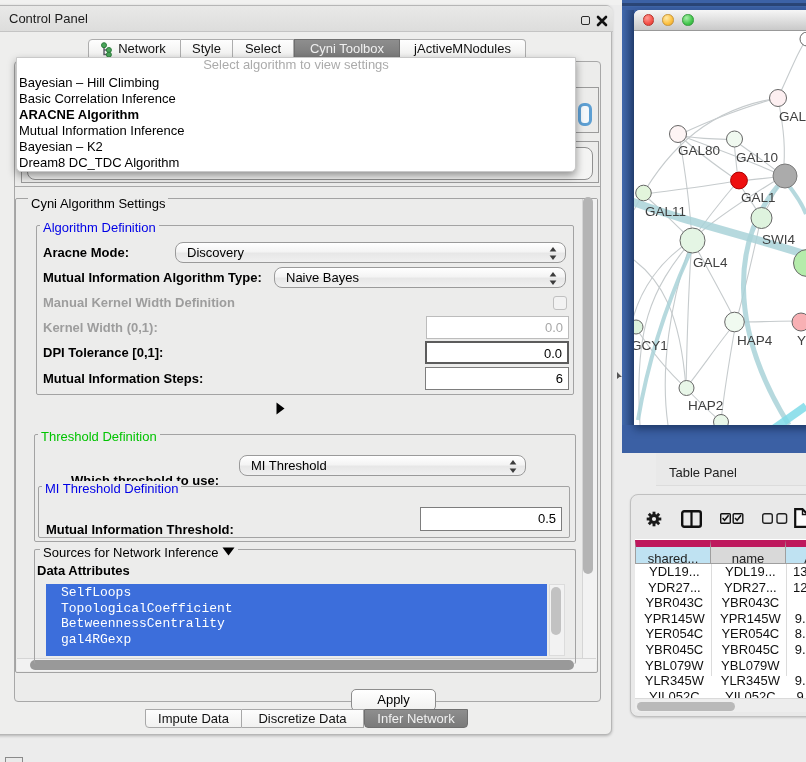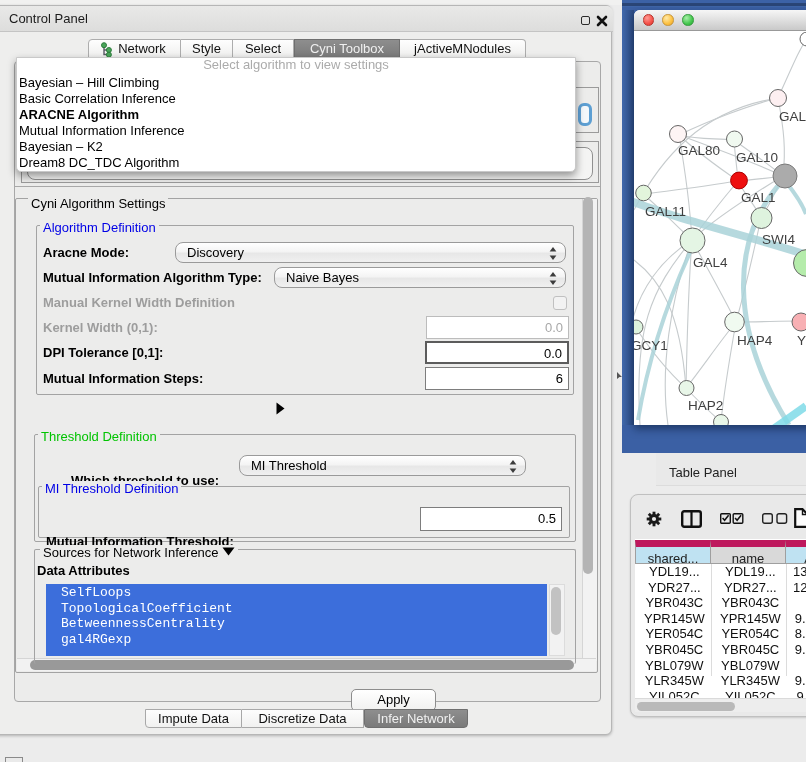--- a/index.html
+++ b/index.html
@@ -138,21 +138,21 @@
   <div class="lbl b" style="left:80px;top:452px;margin-top:15px;">Which threshold to use:</div>
   <div class="combo" style="left:248px;top:449px;width:287px;">MI Threshold
     <svg class="carr" viewBox="0 0 8 13">
           <path d="M4 0 L7.4 4.6 H0.6 Z" fill="#3c3c3c"></path>
           <path d="M4 13 L7.4 8.4 H0.6 Z" fill="#3c3c3c"></path>
         </svg></div>
 
   <div class="grp" style="left:47px;top:480px;width:532px;height:52px;"></div>
   <div class="gt" style="left:51px;top:475px;color:#0000e6;">MI Threshold Definition</div>
 
-  <div class="lbl b" style="left:55px;top:528px;">Mutual Information Threshold:</div>
+  <div class="lbl b" style="left:55px;top:516px;">Mutual Information Threshold:</div>
   <div class="fld" style="left:429px;top:501px;width:142px;height:24px;line-height:22px;">0.5</div>
 
   <div class="grp" style="left:43px;top:543px;width:542px;height:115px;border-bottom:none;"></div>
   <div class="gt" style="left:49px;top:539px;color:#000;">Sources for Network Inference <svg width="13" height="9" viewBox="0 0 13 9" style="vertical-align:1px">
           <path d="M0.5 0.5 L12.5 0.5 L6.5 8.5 Z" fill="#000"></path>
         </svg></div>
 
   <div class="lbl b" style="left:46px;top:557px;">Data Attributes</div>
   <div class="abs" style="left:55px;top:578px;width:501px;height:72px;background:#3c6edb;overflow:hidden;">
     <div style="font-size:13px;color:#fff;line-height:15.7px;padding:1px 0 0 15px;font-family:Liberation Mono, monospace;">SelfLoops<br>TopologicalCoefficient<br>BetweennessCentrality<br>gal4RGexp</div>

